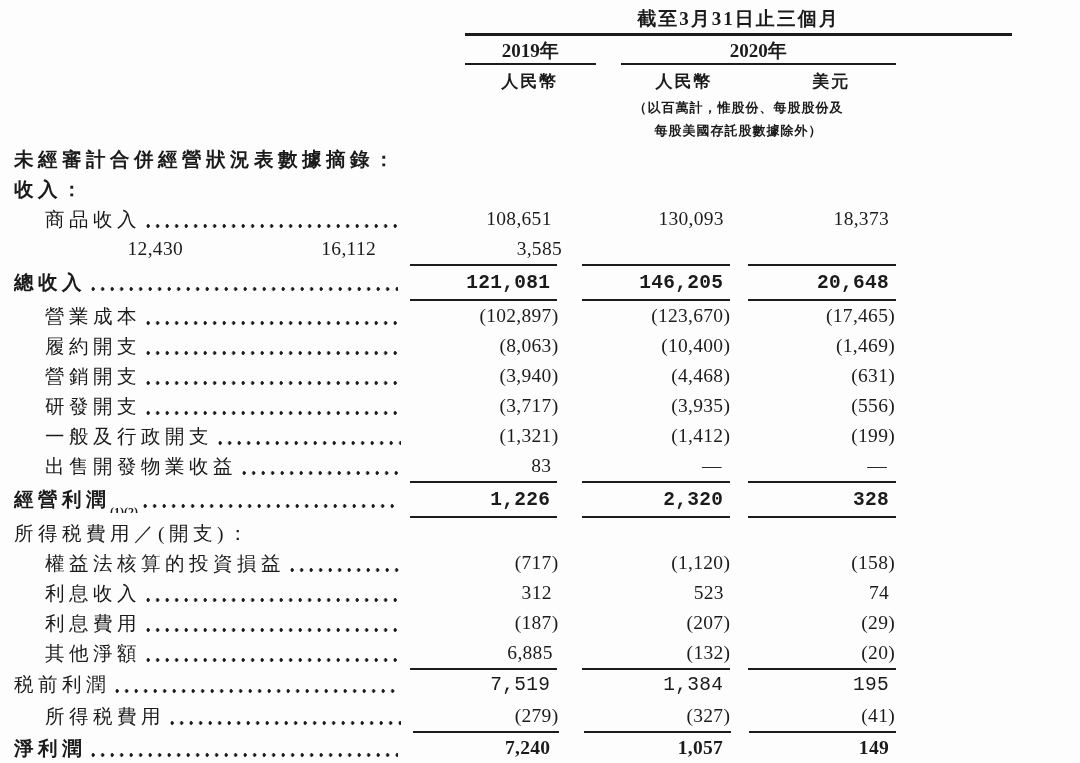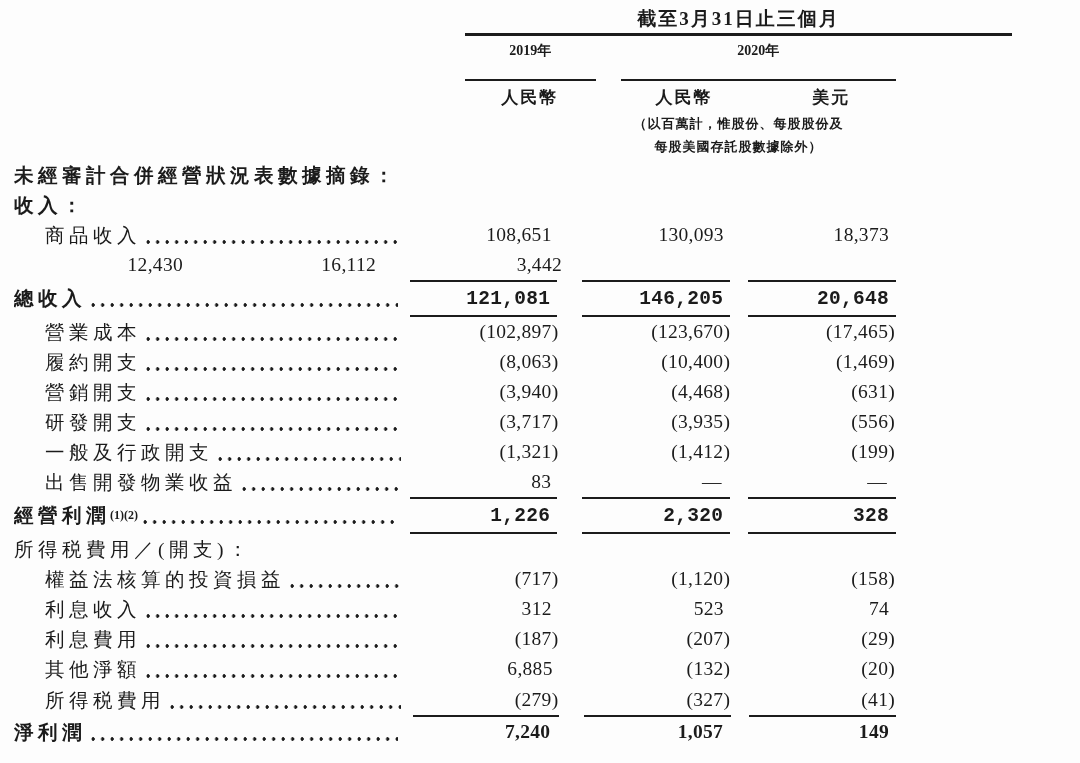--- a/index.html
+++ b/index.html
@@ -17,22 +17,22 @@
     margin-left: 465px; width: 547px;
     padding-top: 7px; height: 24px; line-height: 24px;
     text-align: center; font-weight: bold; font-size: 19px; letter-spacing: 2px;
   }
   .hd-rule {
     margin-left: 465px; width: 547px; height: 0;
     border-bottom: 3px solid #1c1c1c; margin-top: 2px;
   }
   .yr-row { display: flex; margin-left: 465px; margin-top: 3px; }
   .yr {
-    text-align: center; font-weight: bold; font-size: 14px;
-    line-height: 24px; padding-bottom: 16px;
+    text-align: center; font-weight: bold; font-size: 19px;
+    line-height: 24px; padding-bottom: 0;
     border-bottom: 2px solid #1c1c1c;
   }
   .y2019 { width: 168px; }
   .y2020 { width: 354px; margin-left: 25px; }
 
   .cur-row { display: flex; margin-left: 465px; margin-top: 5px; font-weight: bold; font-size: 17px; line-height: 24px; }
   .cur { text-align: center; letter-spacing: 2px; }
   .cur.c1 { width: 168px; }
   .cur.c2 { width: 168px; margin-left: 25px; }
   .cur.c3 { width: 168px; margin-left: 18px; }
@@ -48,21 +48,21 @@
   .row {
     display: flex; align-items: center;
     height: 30px; padding-left: 14px;
     font-size: 19.5px;
   }
   .row.bold { font-weight: bold; }
   .row.total { height: 37px; }
   .row.ra-row { height: 32px; }
   .row.rb-row { height: 33px; }
 
-  .lbl { width: 443px; display: flex; align-items: center; letter-spacing: 4.5px; white-space: nowrap; overflow: hidden; }
+  .lbl { width: 443px; display: flex; align-items: flex-end; letter-spacing: 4.5px; white-space: nowrap; overflow: hidden; }
   .row.indent .lbl { width: 412px; margin-left: 31px; }
   .lbl .lt { white-space: nowrap; }
   .lbl sup.sp { font-size: 12px; letter-spacing: 0; line-height: 0; position: relative; top: -1px; }
 
   .leader {
     flex: 1; align-self: flex-end;
     height: 6px; margin: 0 4px 4px 5px;
     background-image: radial-gradient(circle at 2.2px 3px, #1b1b1b 1.6px, rgba(0,0,0,0) 1.9px);
     background-size: 9.5px 6px; background-repeat: repeat-x;
   }
@@ -135,21 +135,21 @@
       <span class="leader"></span>
     </div>
     <div class="cell c-1">108,651</div>
     <div class="cell c-2">130,093</div>
     <div class="cell c-3">18,373</div>
   </div>
 
   <div class="row indent">
     <div class="cell c-1">12,430</div>
     <div class="cell c-2">16,112</div>
-    <div class="cell c-3">3,442</div>
+    <div class="cell c-3">3,585</div>
   </div>
 
   <div class="row bold total">
     <div class="lbl">
       <span class="lt">總收入</span>
 
       <span class="leader"></span>
     </div>
     <div class="cell c-1 ra rb">121,081</div>
     <div class="cell c-2 ra rb">146,205</div>
@@ -280,20 +280,30 @@
     <div class="lbl">
       <span class="lt">其他淨額</span>
 
       <span class="leader"></span>
     </div>
     <div class="cell c-1">6,885</div>
     <div class="cell c-2 paren">(132)</div>
     <div class="cell c-3 paren">(20)</div>
   </div>
 
+  <div class="row ra-row">
+    <div class="lbl">
+      <span class="lt">税前利潤</span>
+
+      <span class="leader"></span>
+    </div>
+    <div class="cell c-1 ra">7,519</div>
+    <div class="cell c-2 ra">1,384</div>
+    <div class="cell c-3 ra">195</div>
+  </div>
 
   <div class="row indent rb-row">
     <div class="lbl">
       <span class="lt">所得税費用</span>
 
       <span class="leader"></span>
     </div>
     <div class="cell c-1 paren rb">(279)</div>
     <div class="cell c-2 paren rb">(327)</div>
     <div class="cell c-3 paren rb">(41)</div>

